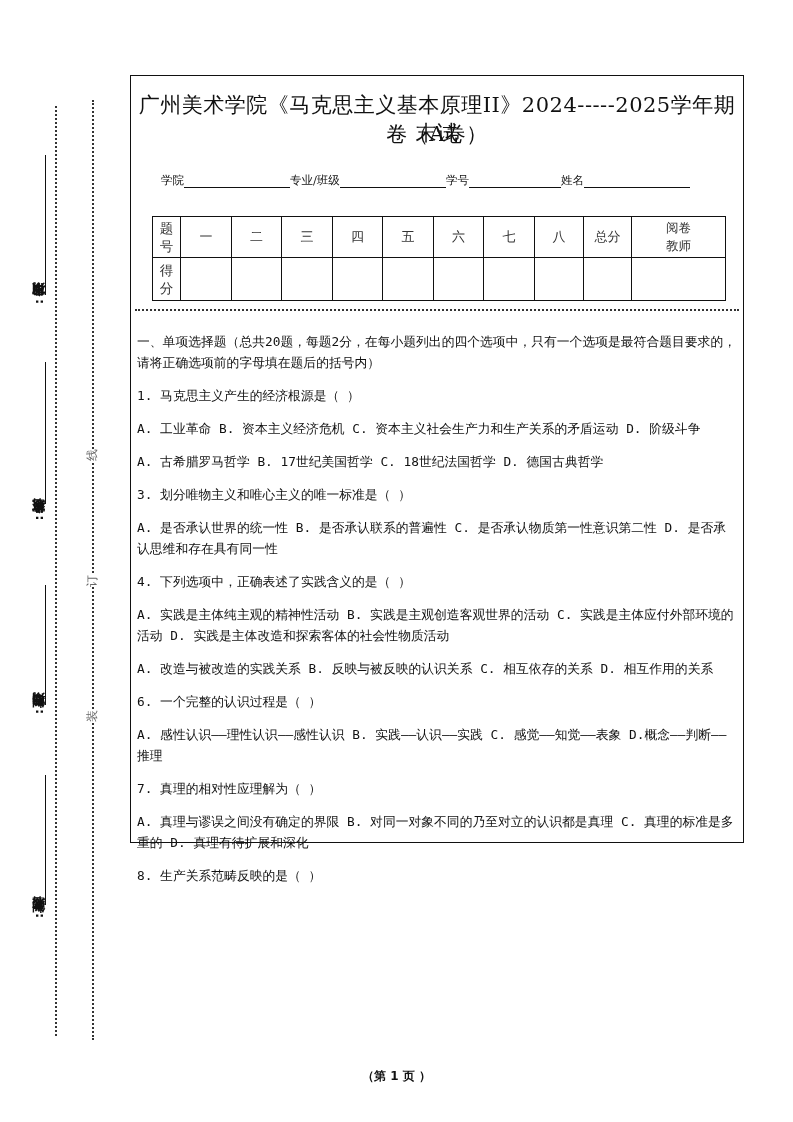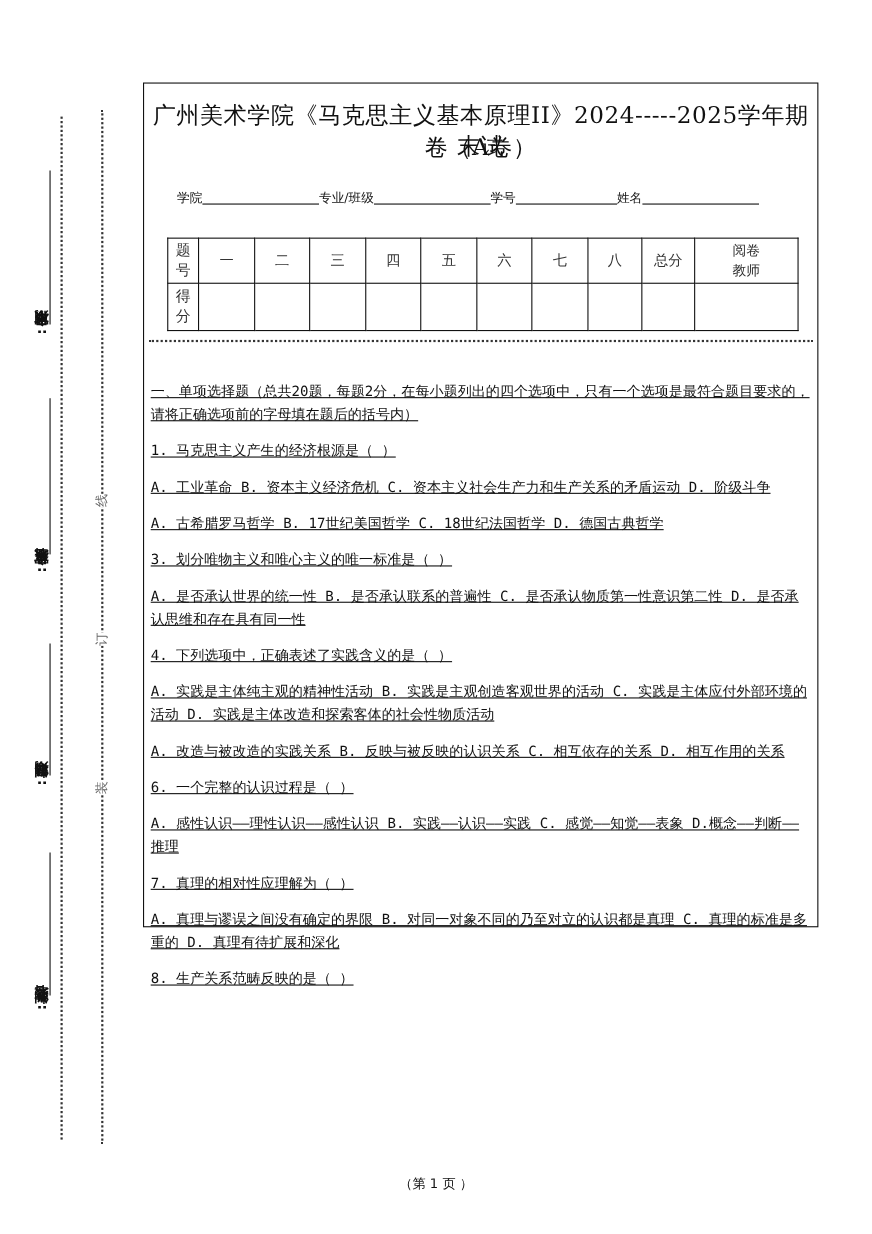--- a/index.html
+++ b/index.html
@@ -17,45 +17,45 @@
 
   
   .frame { position:absolute; left:130px; top:75px; width:614px; height:768px;
            border:1.3px solid #111; box-sizing:border-box; }
   .title { position:absolute; left:0; width:100%; text-align:center;
            font-family:"DejaVu Serif", serif; font-size:21px; letter-spacing:0.5px; }
   .title1 { top:15px; }
   .title2 { top:44px; }
 
   .infoline { position:absolute; top:97px; left:30px; font-size:11.5px;
-              font-family:"DejaVu Serif", serif; display:flex; align-items:flex-start; }
+              font-family:"DejaVu Serif", serif; display:flex; align-items:flex-end; }
   .infoline .lbl { white-space:nowrap; }
   .infoline .blank { display:inline-block; border-bottom:1px solid #111; height:12px; }
 
   table.score { position:absolute; left:21px; top:140px; border-collapse:collapse;
                 font-size:13px; font-family:"DejaVu Sans", sans-serif; }
   table.score td { border:1.2px solid #111; text-align:center; vertical-align:middle;
                    padding:0; color:#333; }
   table.score tr.r1 td { height:40px; }
   table.score tr.r2 td { height:42px; }
   table.score td.narrow { line-height:18px; font-size:13.5px; }
   table.score td.teach { font-size:12.5px; line-height:18px; }
 
   .dotsep { position:absolute; left:4px; right:4px; top:233px; border-top:2.5px dotted #333; }
 
-  .body { position:absolute; left:6px; right:6px; top:270px;
+  .body { position:absolute; left:6px; right:6px; top:255px;
           font-family:"DejaVu Sans Mono", monospace; font-size:12.8px; line-height:21px;
-          color:#111;text-decoration:underline; }
+          color:#111; }
   .body p { margin:0; }
   .sec { margin-bottom:12px !important; }
   .q { margin-bottom:12px !important; }
   .opt { margin-bottom:12px !important; }
 
   .footer { position:absolute; top:1068px; left:0; width:793px; text-align:center;
-            font-family:"DejaVu Sans", sans-serif; font-weight:normal; font-size:12px; }
+            font-family:"DejaVu Sans", sans-serif; font-weight:bold; font-size:12px; }
 </style>
 </head>
 <body>
 
 <div>
   <div class="vline" style="left:55px; top:106px; height:930px;"></div>
   <div class="vline" style="left:92px; top:100px; height:940px;"></div>
 
   <div class="solid" style="left:45px; top:155px; height:140px;"></div>
   <div class="solid" style="left:45px; top:362px; height:142px;"></div>

